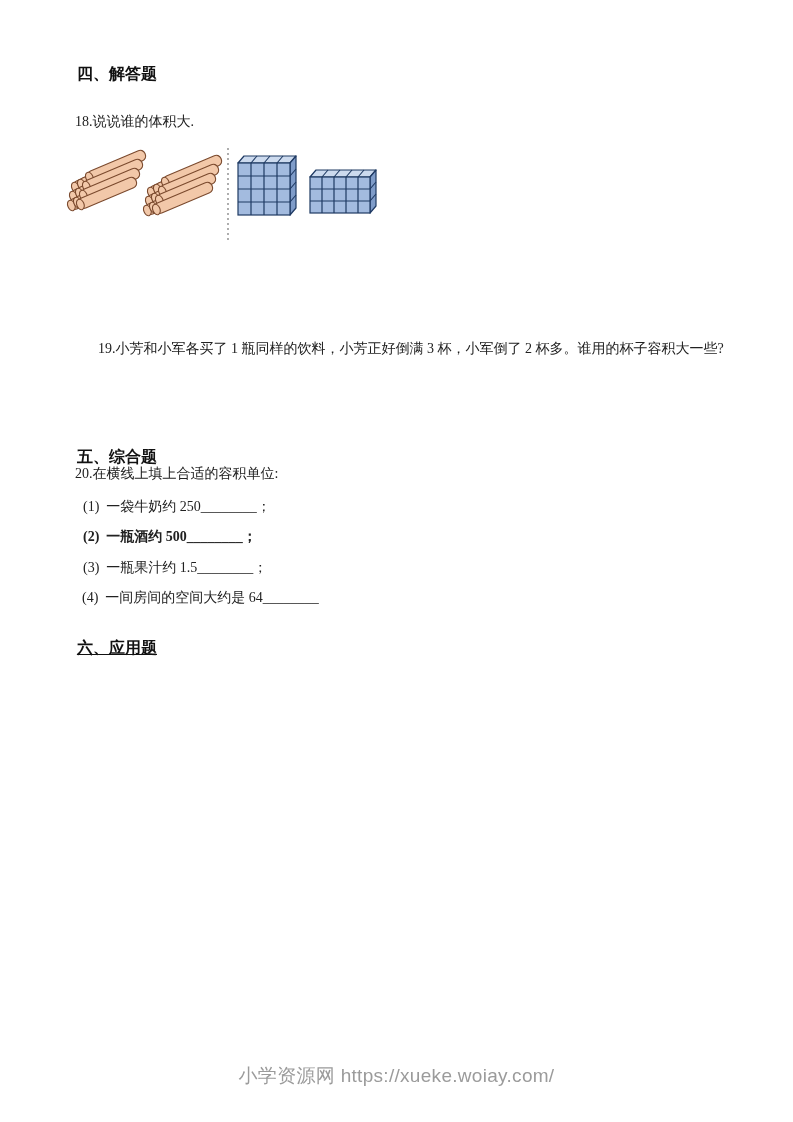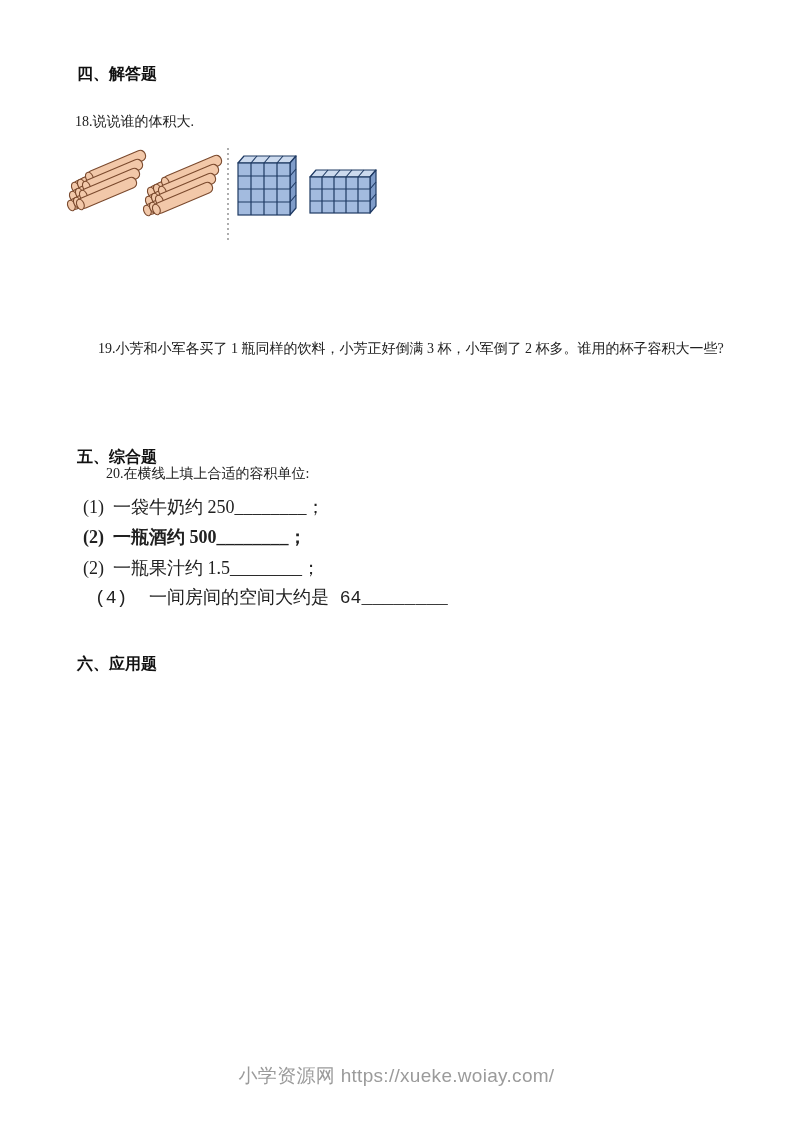--- a/index.html
+++ b/index.html
@@ -25,21 +25,21 @@
     white-space: pre-wrap;
   }
   .qtext {
     font-size: 14px;
     line-height: 20px;
     white-space: pre-wrap;
   }
   .qpara { font-size: 14px; line-height: 30px; white-space: pre-wrap; }
   .qpara div { height: 30px; }
   .fillitem {
-    font-size: 18px;
+    font-size: 14px;
     line-height: 20px;
     white-space: pre-wrap;
   }
   .figure-wrap { width: 322px; height: 100px; }
   .footer {
     width: 100%;
     text-align: center;
     font-family: "Liberation Sans", "DejaVu Sans", sans-serif;
     font-size: 19px;
     letter-spacing: 0.3px;
@@ -133,25 +133,25 @@
       </g>
     </svg>
   </div>
 
   <div class="abs qpara" style="top:274px; left:90px; width:680px;margin-left:8px;">
     <div>19.小芳和小军各买了 1 瓶同样的饮料，小芳正好倒满 3 杯，小军倒了 2 杯多。谁用的杯子容积大一些?</div>
   </div>
 
   <div class="abs heading" style="top:432px; left:77px;margin-top:15px;">五、综合题</div>
 
-  <div class="abs qtext" style="top:464px; left:75px;margin-left:31px;">20.在横线上填上合适的容积单位:</div>
+  <div class="abs qtext" style="top:464px; left:75px;">20.在横线上填上合适的容积单位:</div>
 
   <div class="abs fillitem" style="top:497px; left:83px;">(1)  一袋牛奶约 250________；</div>
   <div class="abs fillitem" style="top:527px; left:83px;font-weight:bold;">(2)  一瓶酒约 500________；</div>
-  <div class="abs fillitem" style="top:558px; left:83px;">(2)  一瓶果汁约 1.5________；</div>
-  <div class="abs fillitem" style="top:588px; left:95px;font-family:Liberation Mono, monospace;">(4)  一间房间的空间大约是 64________</div>
+  <div class="abs fillitem" style="top:558px; left:83px;">(3)  一瓶果汁约 1.5________；</div>
+  <div class="abs fillitem" style="top:588px; left:82px;">(4)  一间房间的空间大约是 64________</div>
 
-  <div class="abs heading" style="top:654px; left:77px;">六、应用题</div>
+  <div class="abs heading" style="top:638px; left:77px;text-decoration:underline;">六、应用题</div>
 
 
   <div class="abs footer" style="top:1063px; left:0;">小学资源网 https://xueke.woiay.com/</div>
 
 </div>
 
 </body></html>

